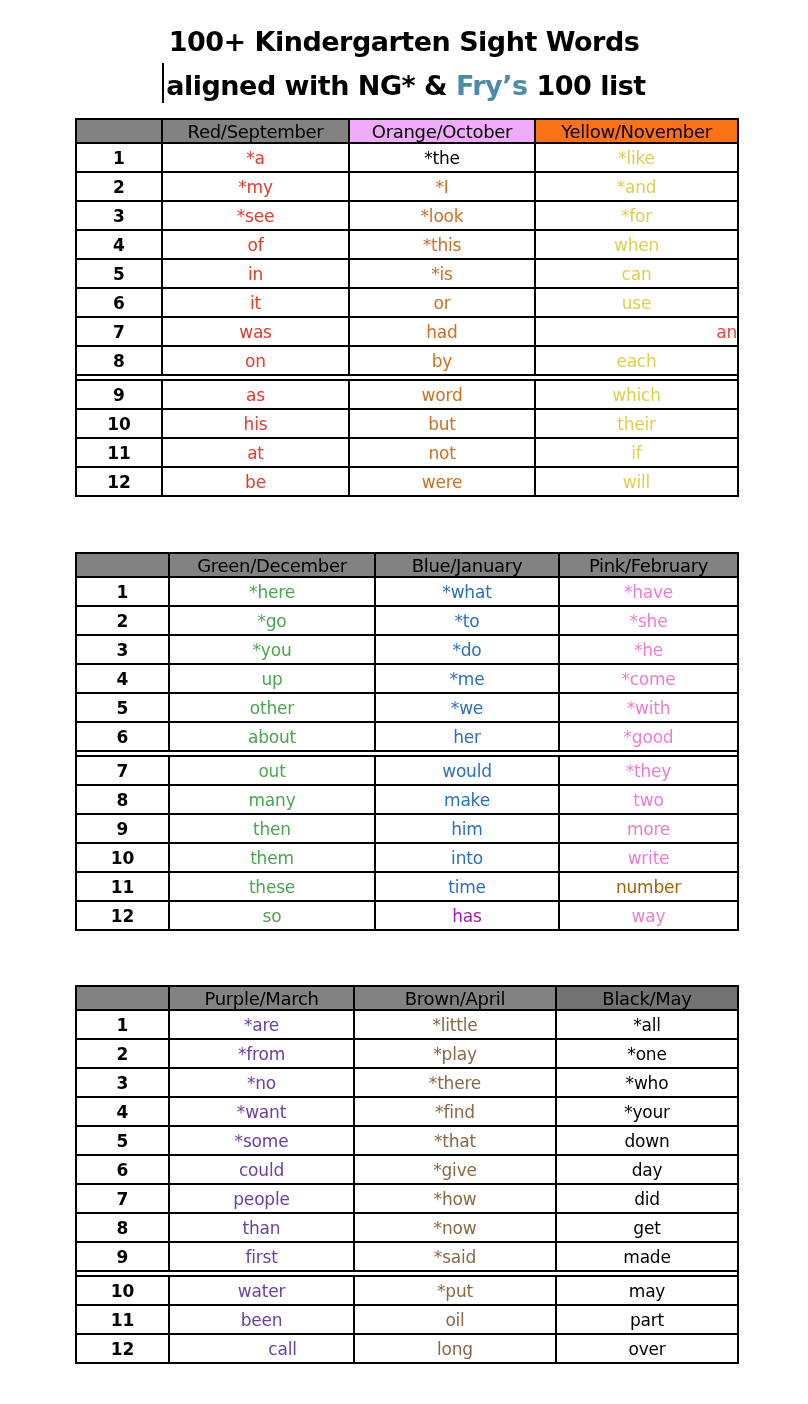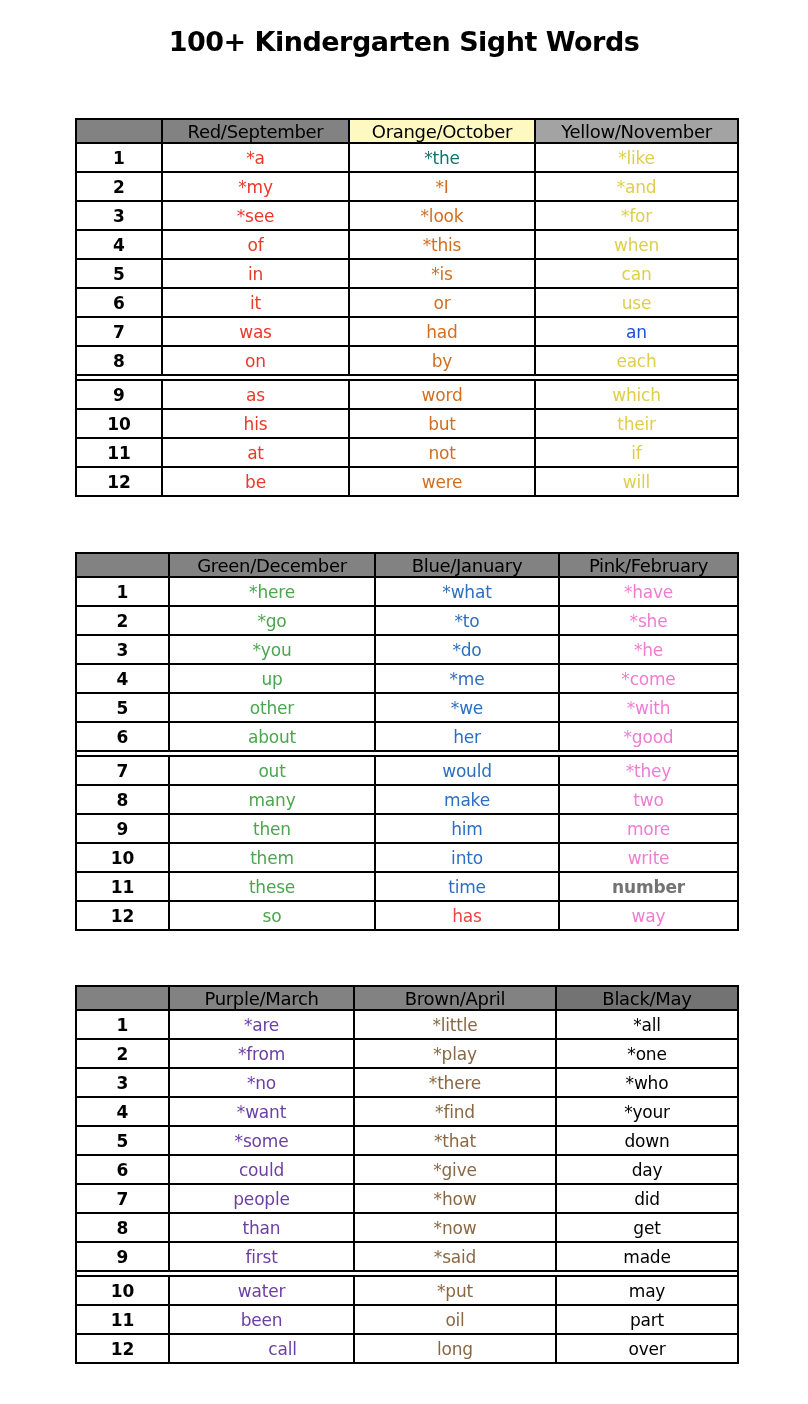--- a/index.html
+++ b/index.html
@@ -65,44 +65,45 @@
   .tbl-3 col.c0 { width: 93px; }  .tbl-3 col.c1 { width: 185px; }
   .tbl-3 col.c2 { width: 202px; } .tbl-3 col.c3 { width: 182px; }
 </style>
 </head>
 <body style="background: rgb(255, 255, 255);">
 
 <div class="page">
 
   <div class="title-block" style="color: rgb(0, 0, 0);">
     <div class="title-line">100+ Kindergarten Sight Words</div>
+    <div class="title-line"><span class="text-cursor"></span><span>aligned with NG* &amp; </span><span class="frys" style="color: rgb(77, 140, 169);">Fry’s</span><span> 100 list</span></div>
   </div>
 
   <div id="tables-root">
       <div class="tbl-wrap tbl-1">
         <table class="words-table">
           <colgroup>
             <col class="c0">
             <col class="c1">
             <col class="c2">
             <col class="c3">
           </colgroup>
           <thead>
             <tr>
               <th style="background: rgb(130, 130, 130);"></th>
               <th style="background: rgb(130, 130, 130);">Red/September</th>
-              <th style="background: #fef9c3;">Orange/October</th>
-              <th style="background: #a3a3a3;">Yellow/November</th>
+              <th style="background: #f0abfc;">Orange/October</th>
+              <th style="background: #f97316;">Yellow/November</th>
             </tr>
           </thead>
           <tbody>
             <tr>
               <td class="num-cell">1</td>
               <td class="word-cell" style="color: rgb(232, 57, 43);">*a</td>
-              <td class="word-cell" style="color: #0f766e;">*the</td>
+              <td class="word-cell" style="color: #000000;">*the</td>
               <td class="word-cell" style="color: rgb(223, 206, 76);">*like</td>
             </tr>
             <tr>
               <td class="num-cell">2</td>
               <td class="word-cell" style="color: rgb(232, 57, 43);">*my</td>
               <td class="word-cell" style="color: rgb(210, 110, 34);">*I</td>
               <td class="word-cell" style="color: rgb(223, 206, 76);">*and</td>
             </tr>
             <tr>
               <td class="num-cell">3</td>
@@ -125,21 +126,21 @@
             <tr>
               <td class="num-cell">6</td>
               <td class="word-cell" style="color: rgb(232, 57, 43);">it</td>
               <td class="word-cell" style="color: rgb(210, 110, 34);">or</td>
               <td class="word-cell" style="color: rgb(223, 206, 76);">use</td>
             </tr>
             <tr>
               <td class="num-cell">7</td>
               <td class="word-cell" style="color: rgb(232, 57, 43);">was</td>
               <td class="word-cell" style="color: rgb(210, 110, 34);">had</td>
-              <td class="word-cell" style="color: #1d4ed8;">an</td>
+              <td class="word-cell" style="color: #ef4444; text-align: right;">an</td>
             </tr>
             <tr>
               <td class="num-cell">8</td>
               <td class="word-cell" style="color: rgb(232, 57, 43);">on</td>
               <td class="word-cell" style="color: rgb(210, 110, 34);">by</td>
               <td class="word-cell" style="color: rgb(223, 206, 76);">each</td>
             </tr>
             <tr class="spacer-row">
               <td colspan="4"></td>
             </tr>
@@ -247,26 +248,26 @@
             <tr>
               <td class="num-cell">10</td>
               <td class="word-cell" style="color: rgb(75, 166, 79); margin-left: 48px;">them</td>
               <td class="word-cell" style="color: rgb(43, 111, 194);">into</td>
               <td class="word-cell" style="color: rgb(240, 124, 210);">write</td>
             </tr>
             <tr>
               <td class="num-cell">11</td>
               <td class="word-cell" style="color: rgb(75, 166, 79);">these</td>
               <td class="word-cell" style="color: rgb(43, 111, 194);">time</td>
-              <td class="word-cell" style="color: #737373; font-weight: bold;">number</td>
+              <td class="word-cell" style="color: #a16207;">number</td>
             </tr>
             <tr>
               <td class="num-cell">12</td>
               <td class="word-cell" style="color: rgb(75, 166, 79);">so</td>
-              <td class="word-cell" style="color: #ef4444;">has</td>
+              <td class="word-cell" style="color: #a21caf;">has</td>
               <td class="word-cell" style="color: rgb(240, 124, 210);">way</td>
             </tr>
           </tbody>
         </table>
       </div>
       <div class="tbl-wrap tbl-3">
         <table class="words-table">
           <colgroup>
             <col class="c0">
             <col class="c1">

